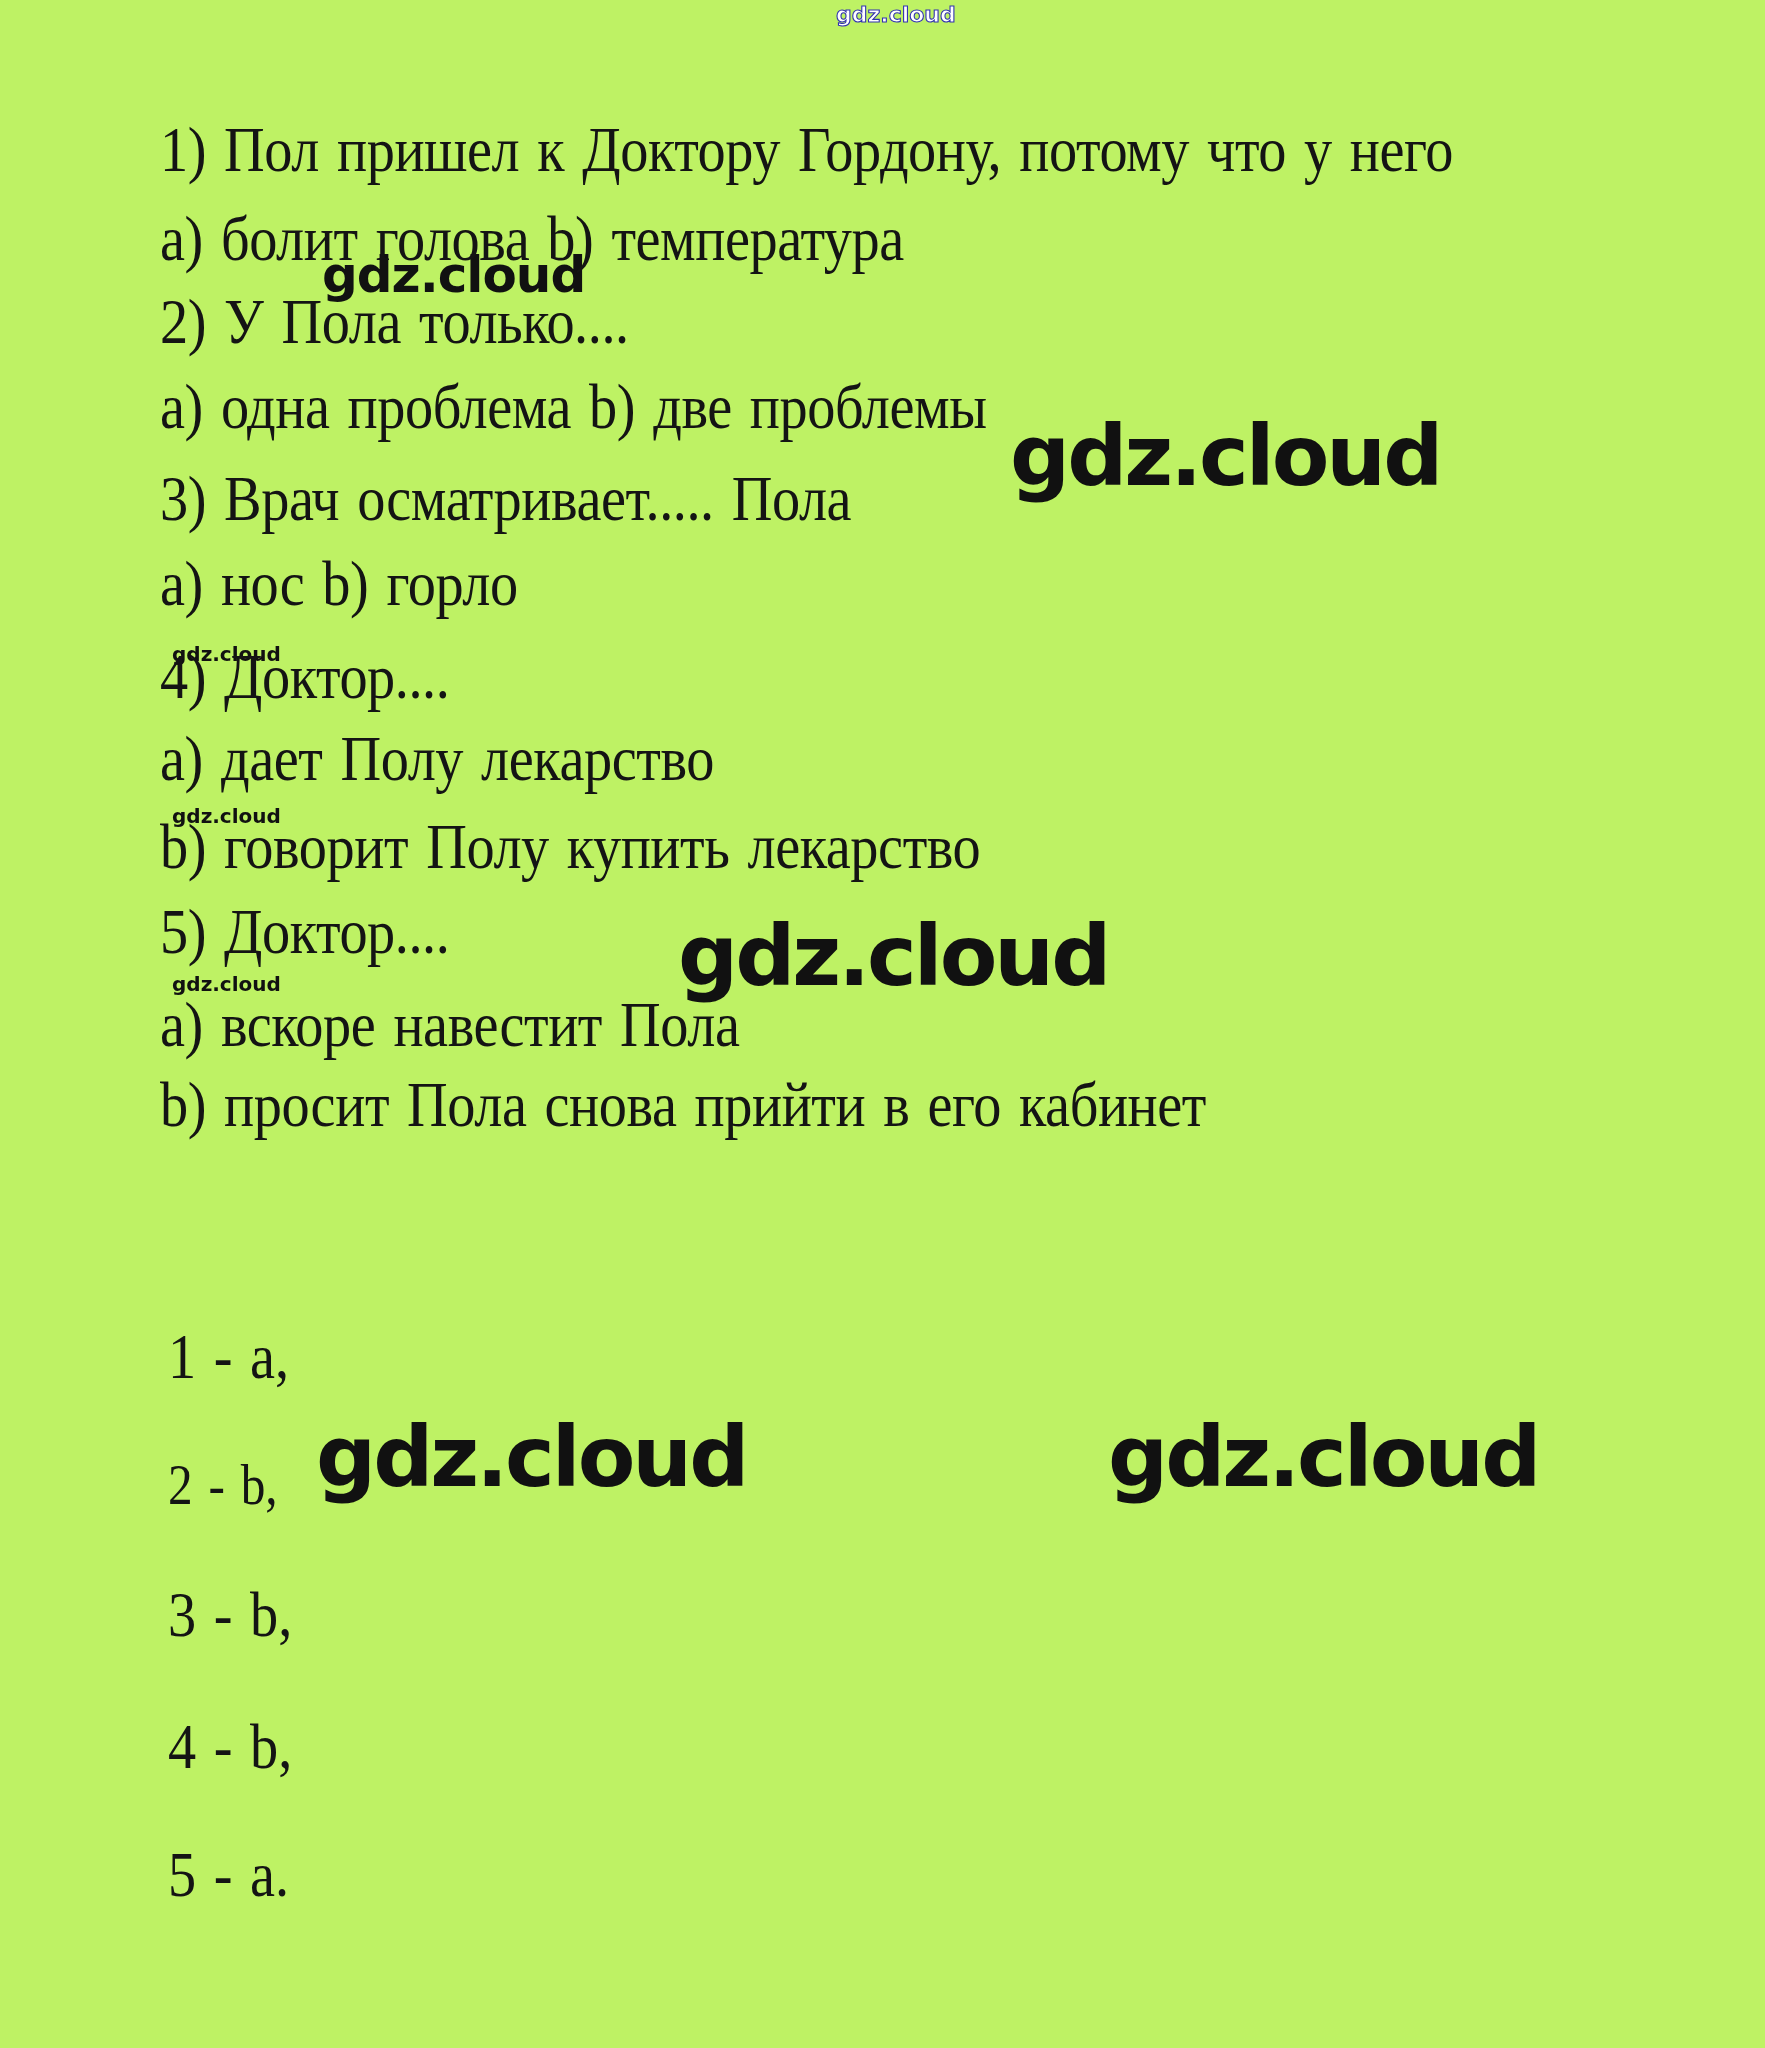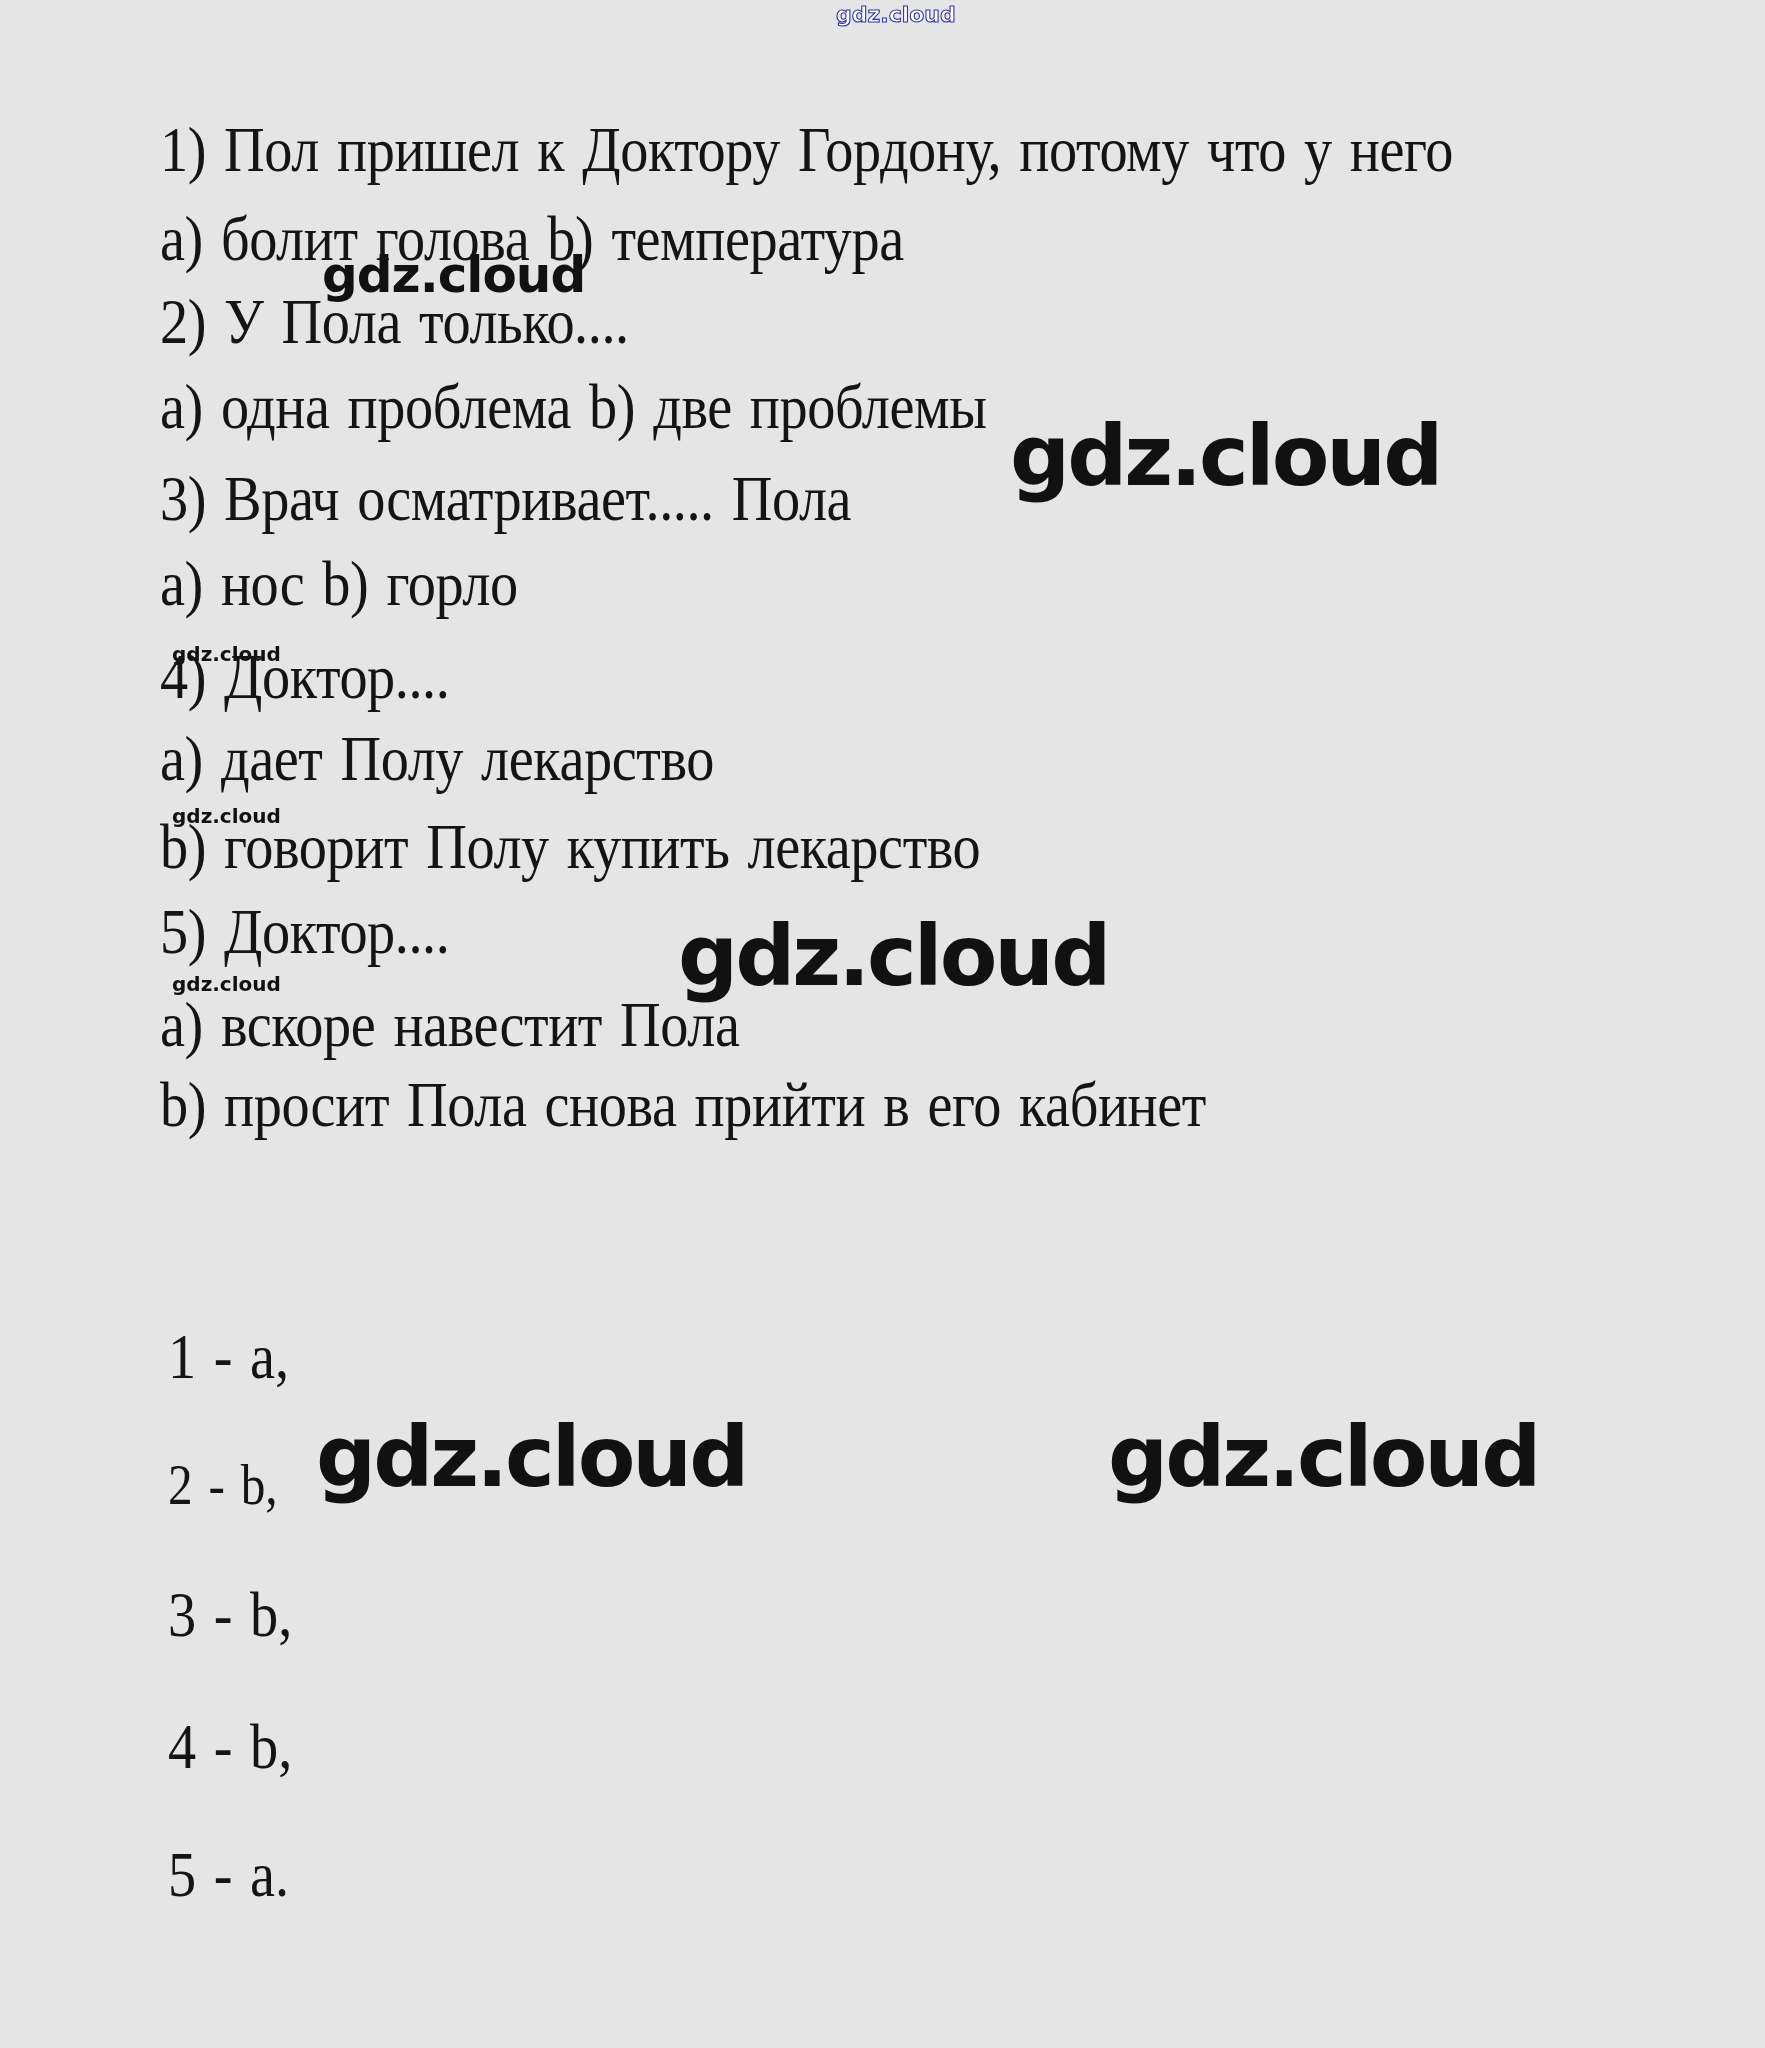--- a/index.html
+++ b/index.html
@@ -4,21 +4,21 @@
 <style>
   html, body {
     margin: 0;
     padding: 0;
     background: #ffffff;
   }
   .page {
     position: relative;
     width: 1765px;
     height: 2048px;
-    background: #e5e5e5;
+    background: #bef264;
     overflow: hidden;
     font-family: "Liberation Serif", "DejaVu Serif", serif;
   }
 
   
   .doc-line {
     position: absolute;
     left: 160px;
     white-space: nowrap;
     color: #141414;

